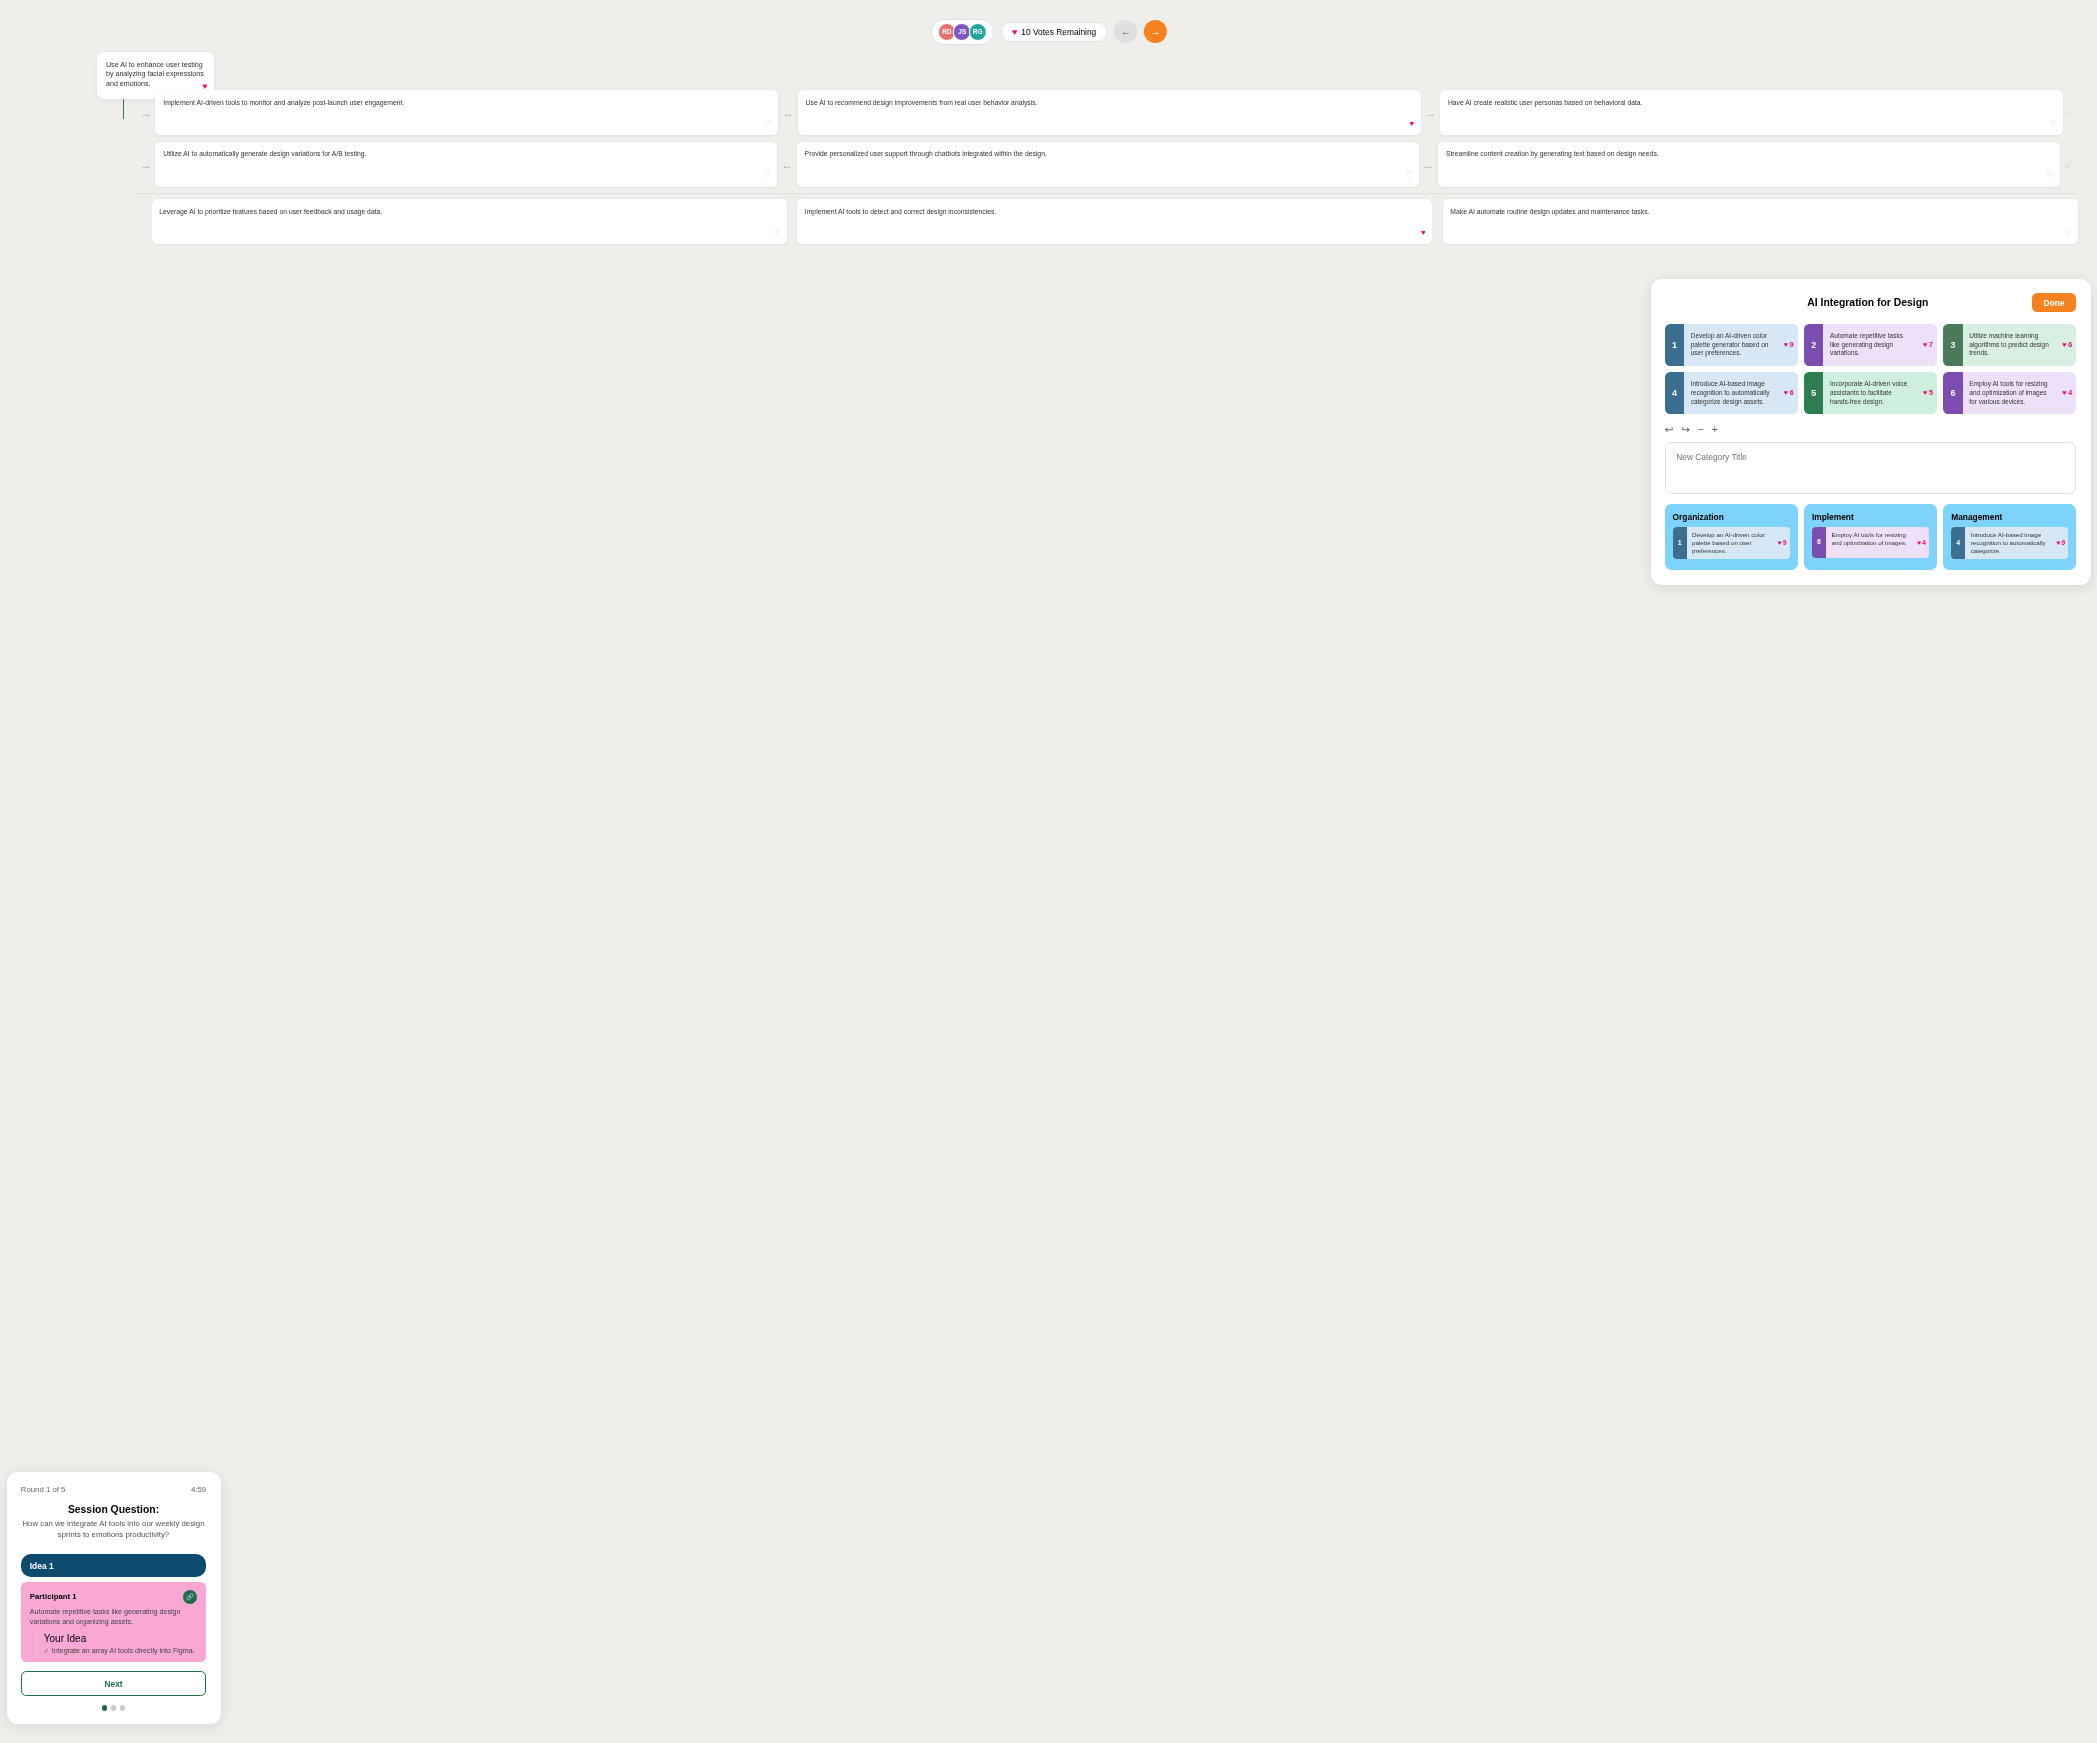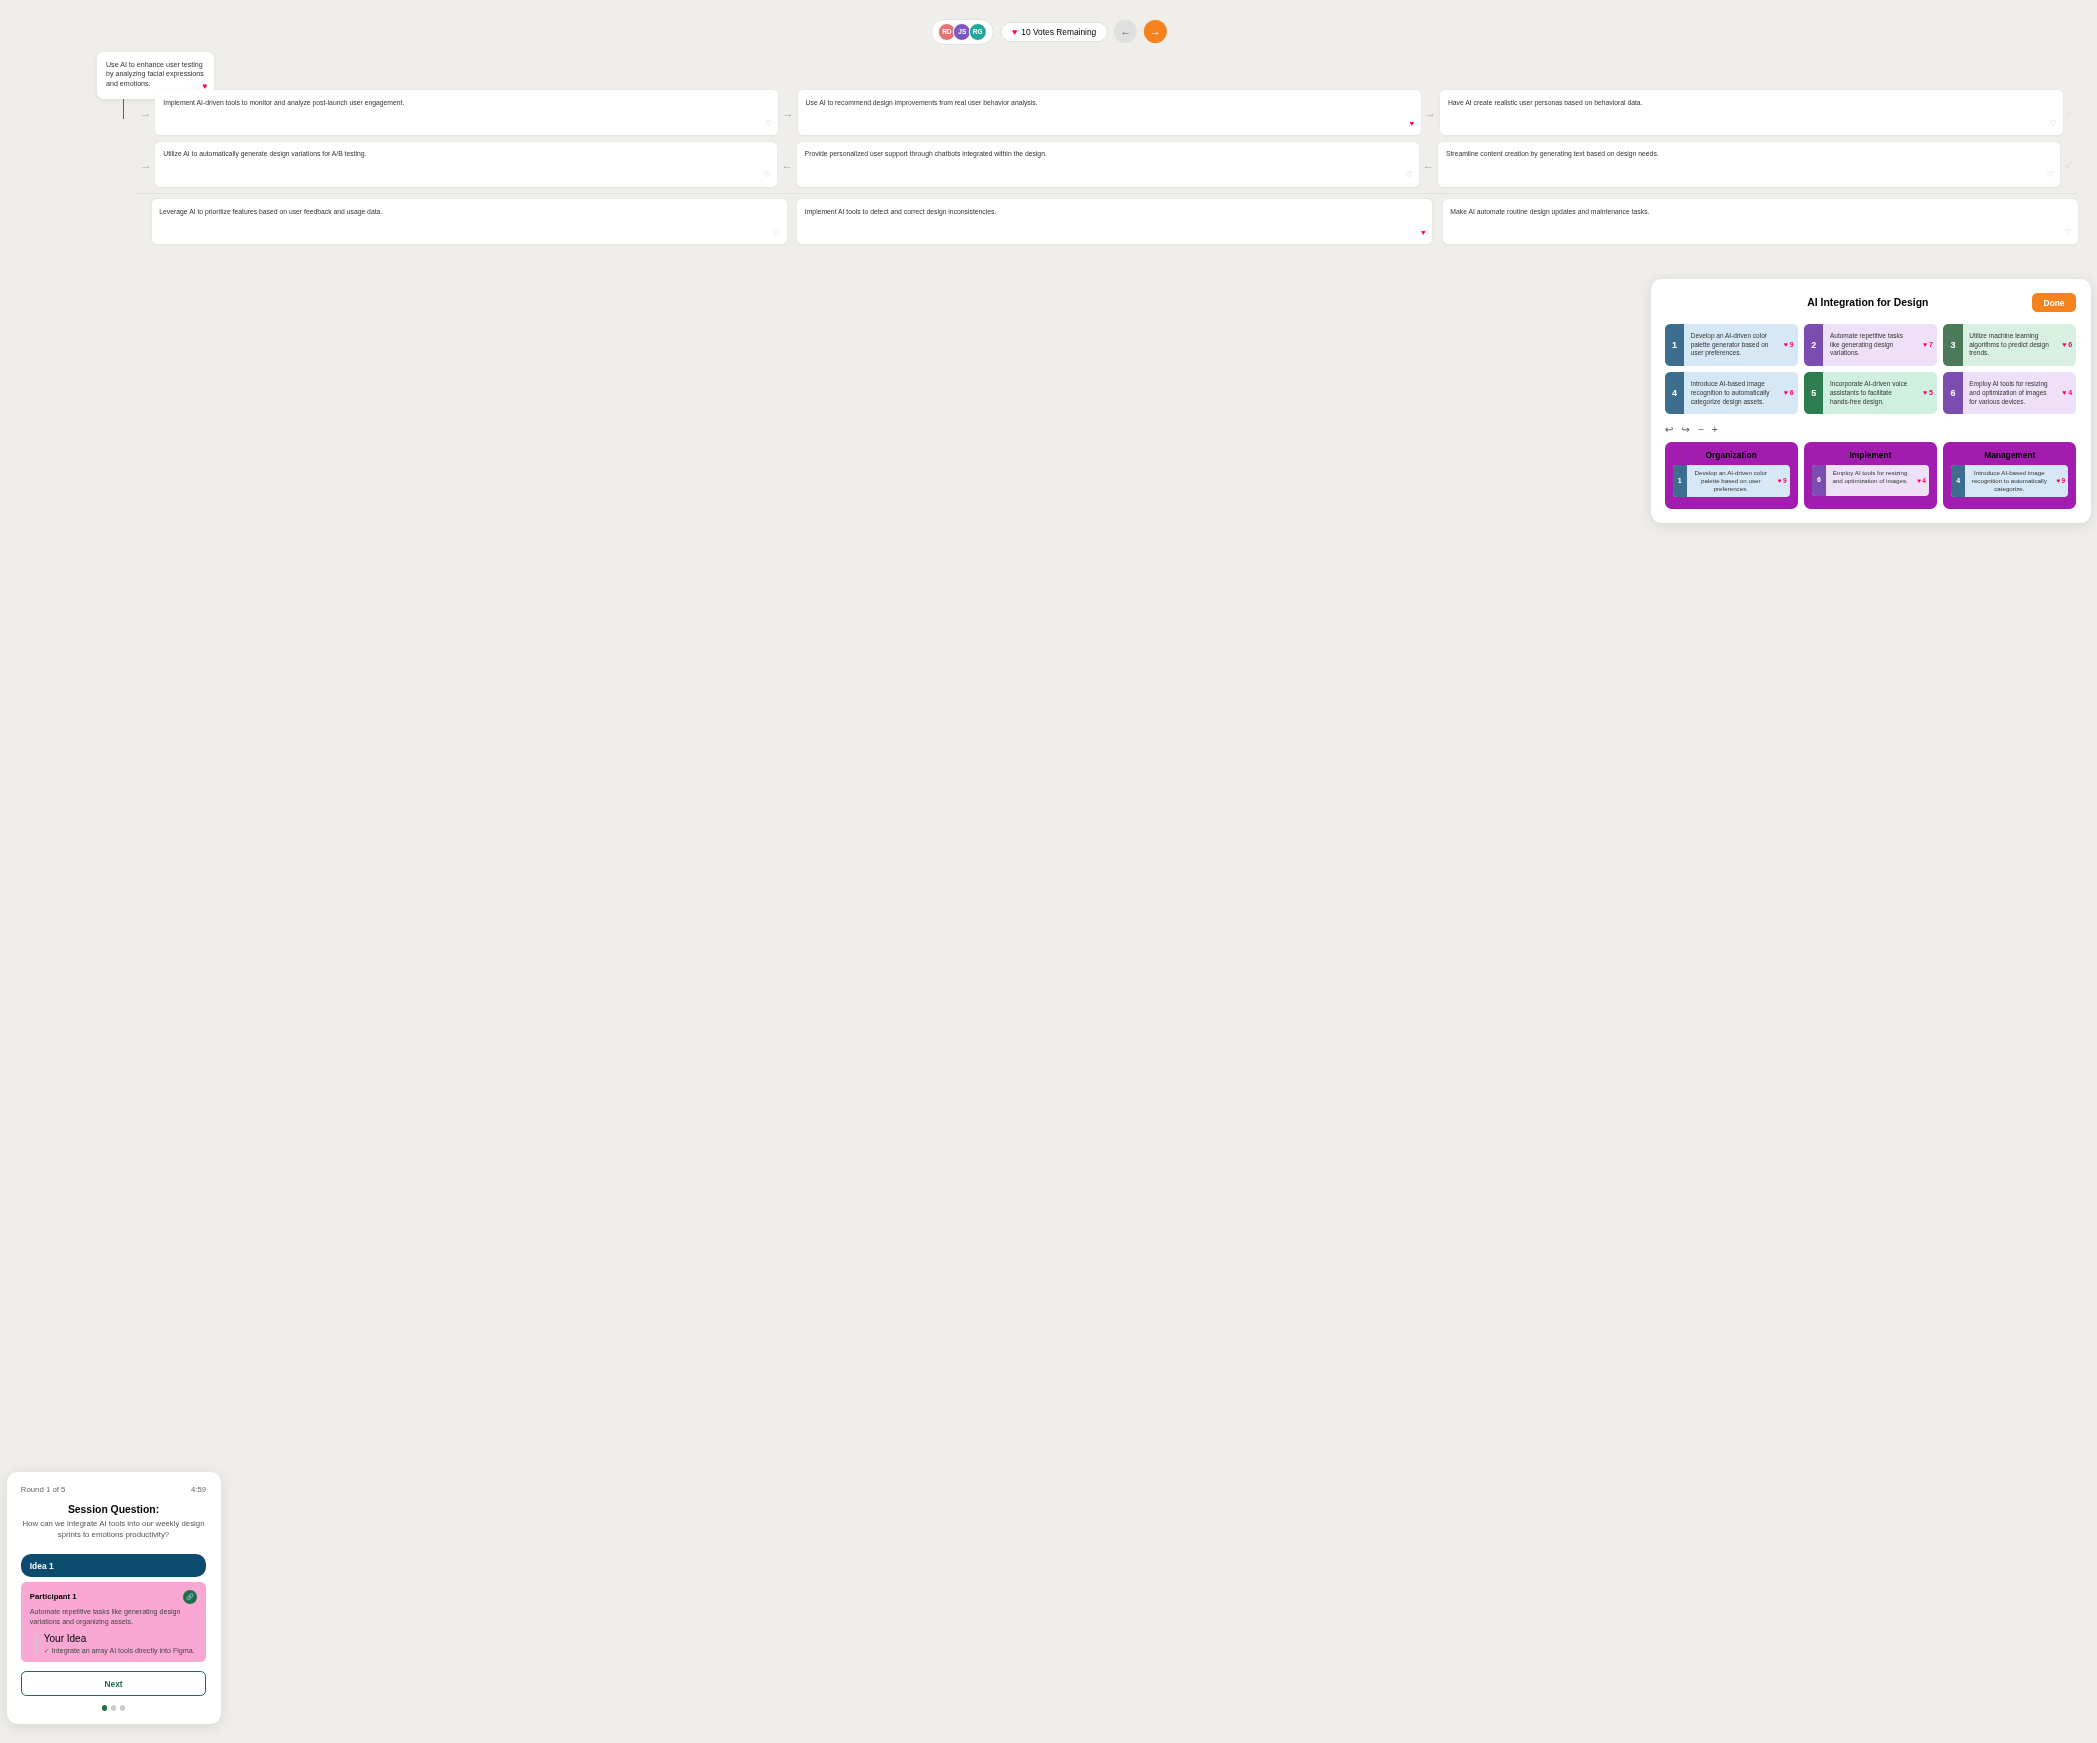--- a/index.html
+++ b/index.html
@@ -242,24 +242,23 @@
       font-family: inherit;
     }
 
     
     .bottom-cats {
       display: grid;
       grid-template-columns: repeat(3, 1fr);
       gap: 6.5px;
     }
     .cat-card {
-      background: #a21caf;
+      background: #7dd3fc;
       border-radius: 6.5px;
       padding: 7.8px;
-      text-align: center;
     }
     .cat-title {
       font-size: 8.4px; font-weight: 700; margin-bottom: 5.2px;
     }
     .cat-item {
       border-radius: 3.9px;
       display: flex; align-items: stretch;
       overflow: hidden;
       min-height: 31px;
       margin-bottom: 3.9px;
@@ -486,20 +485,21 @@
 
   
   <div class="toolbar">
     <button class="toolbar-btn">↩</button>
     <button class="toolbar-btn">↪</button>
     <button class="toolbar-btn">−</button>
     <button class="toolbar-btn">+</button>
   </div>
 
   
+  <textarea class="new-cat-input" placeholder="New Category Title" style=""></textarea>
 
   
   <div class="bottom-cats">
 
     <div class="cat-card">
       <div class="cat-title">Organization</div>
       <div class="cat-item" style="background:#d6e8f5;">
         <div class="cat-num" style="background:#3b6e8f;">1</div>
         <div class="cat-text">Develop an AI-driven color palette based on user preferences.</div>
         <div class="cat-votes">♥ <span>9</span></div>

